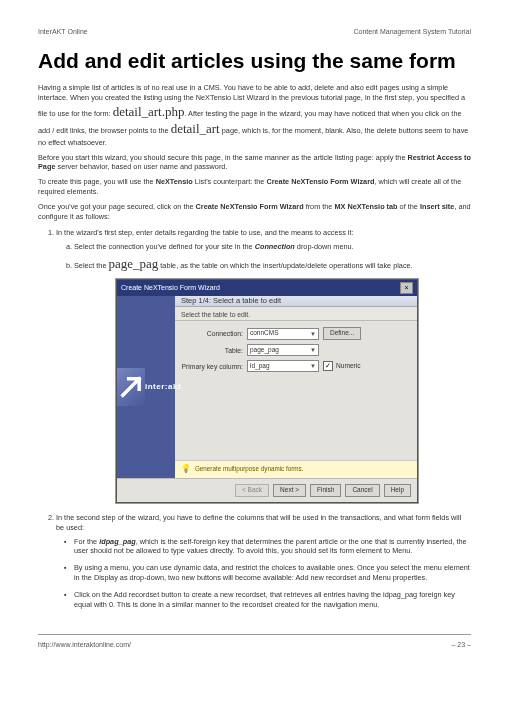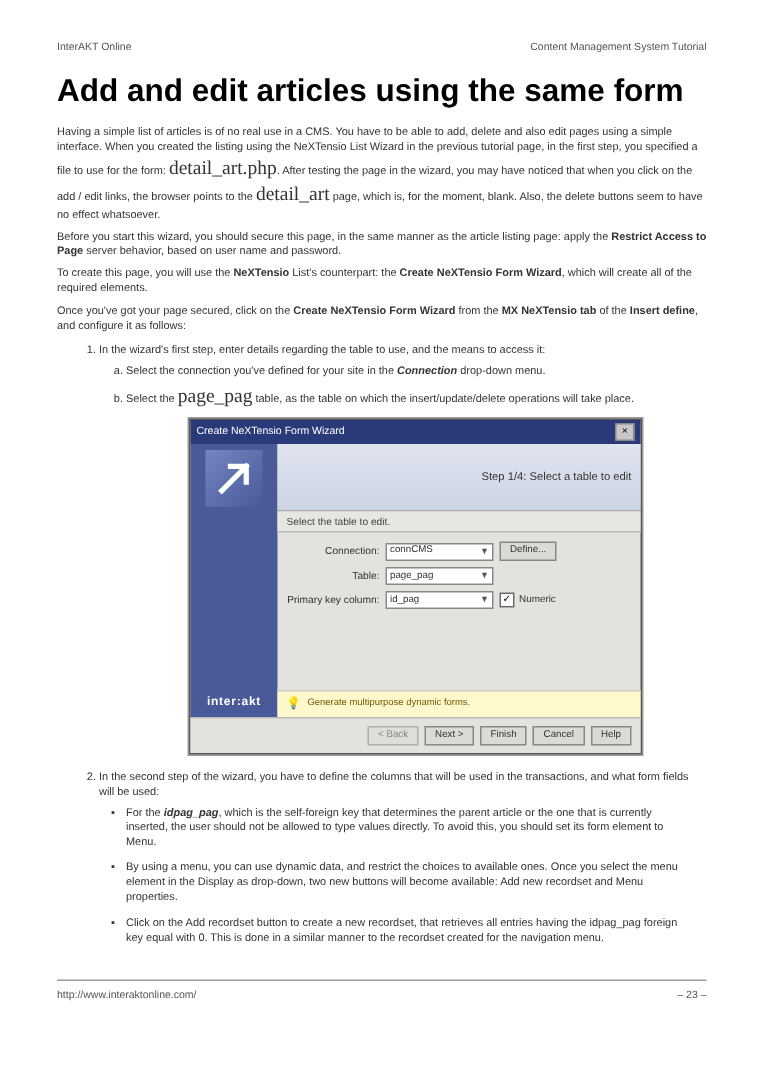--- a/index.html
+++ b/index.html
@@ -34,21 +34,21 @@
     font-size: 7.3px;
     color: #333;
   }
   code {
     font-family: Liberation Serif, serif;
     font-size: 13px;
   }
   b { font-weight: bold; }
   i { font-style: italic; }
   ol.num {
-    margin: 6px 10px;
+    margin: 6px 0;
     padding-left: 18px;
     font-size: 7.3px;
   }
   ol.num > li { margin-bottom: 5px; line-height: 1.35; }
   ol.alpha {
     list-style-type: lower-alpha;
     margin: 4px 0;
     padding-left: 18px;
   }
   ol.alpha > li { margin-bottom: 4px; line-height: 1.35; }
@@ -98,21 +98,21 @@
     border: 1px solid #888;
   }
   .wiz-body {
     display: flex;
     height: 182px;
   }
   .wiz-side {
     width: 58px;
     background: #4a5a98;
     display: flex;
-    flex-direction: column;
+    flex-direction: row;
     justify-content: space-between;
     align-items: center;
     padding: 4px 0;
   }
   .wiz-logo {
     width: 38px;
     height: 38px;
     background: linear-gradient(135deg,#7585c2,#4a5a98);
     display:flex;align-items:center;justify-content:center;
   }
@@ -124,24 +124,23 @@
   }
   .wiz-main {
     flex: 1;
     display: flex;
     flex-direction: column;
     min-width: 0;
   }
   .wiz-step {
     background: linear-gradient(#dfe4ef,#cdd4e4);
     color: #333;
-    padding: 17px 6px;
+    padding: 0 6px;
     font-size: 7.5px;
     border-bottom: 1px solid #aaa;
-    text-align: right;
   }
   .wiz-sub {
     font-size: 6.8px;
     padding: 3px 6px 1px;
     color: #444;
     border-bottom: 1px solid #bbb;
     background:#e8e6e0;
   }
   .wiz-form {
     padding: 6px 6px;
@@ -237,21 +236,21 @@
 
   <p>
     <span>Before you start this wizard, you should secure this page, in the same manner as the article listing page: apply the </span><b>Restrict Access to Page</b><span> server behavior, based on user name and password.</span>
   </p>
 
   <p>
     <span>To create this page, you will use the </span><b>NeXTensio</b><span> List's counterpart: the </span><b>Create NeXTensio Form Wizard</b><span>, which will create all of the required elements.</span>
   </p>
 
   <p>
-    <span>Once you've got your page secured, click on the </span><b>Create NeXTensio Form Wizard</b><span> from the </span><b>MX NeXTensio tab</b><span> of the </span><b>Insert define</b><span>, and configure it as follows:</span>
+    <span>Once you've got your page secured, click on the </span><b>Create NeXTensio Form Wizard</b><span> from the </span><b>MX NeXTensio tab</b><span> of the </span><b>Insert site</b><span>, and configure it as follows:</span>
   </p>
 
   <ol class="num">
     <li>
       <span>In the wizard's first step, enter details regarding the table to use, and the means to access it:</span>
       <ol class="alpha">
         <li>
           <span>Select the connection you've defined for your site in the </span><b><i>Connection</i></b><span> drop-down menu.</span>
         </li>
         <li>

